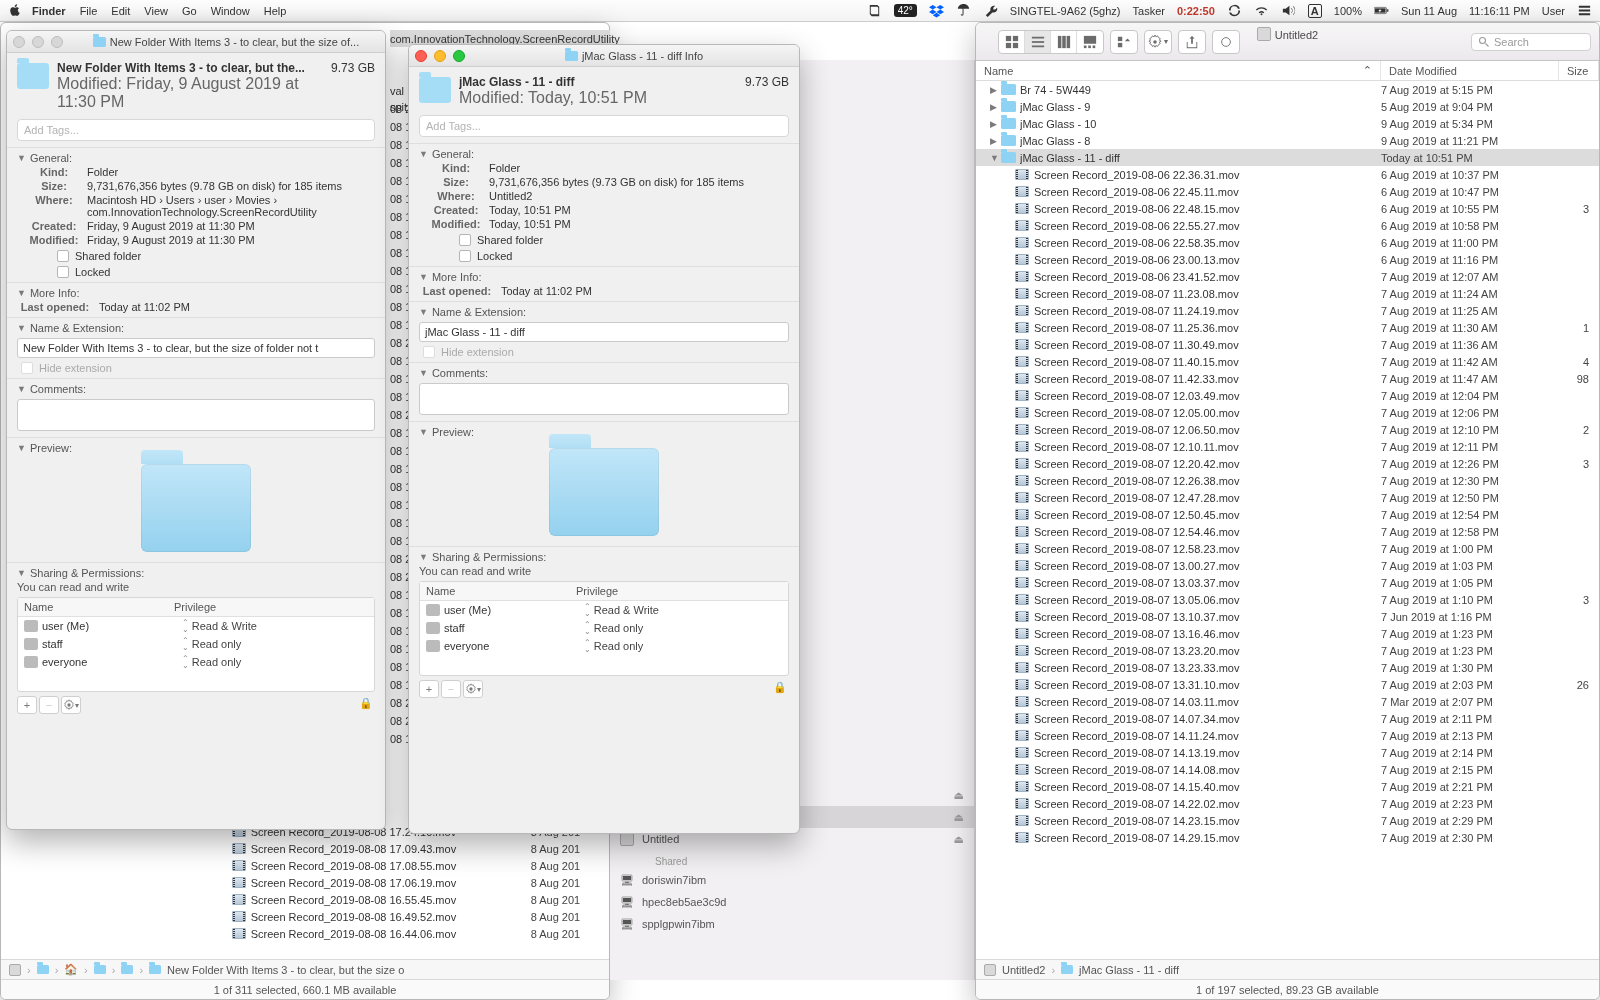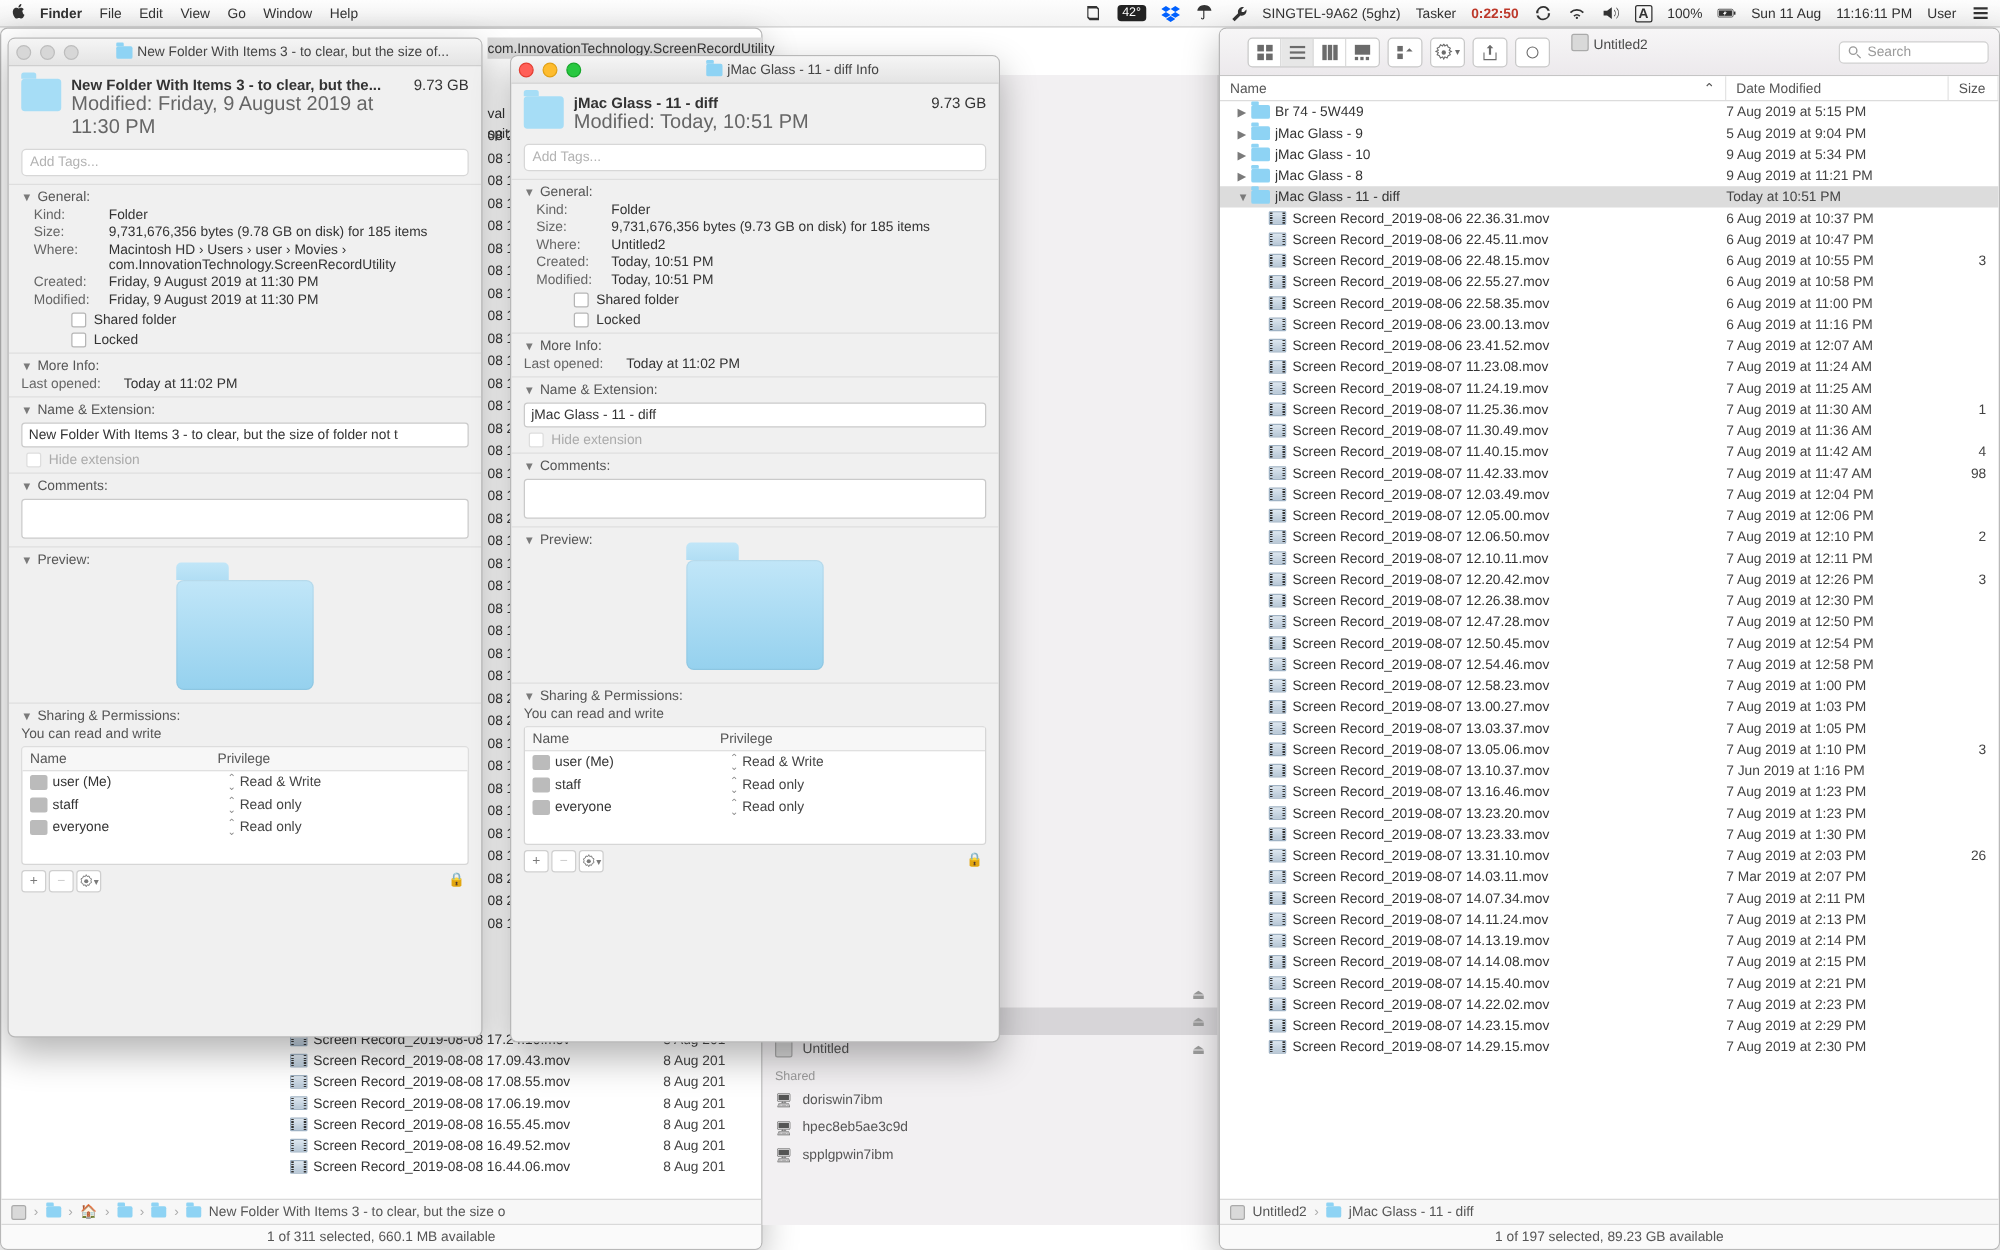--- a/index.html
+++ b/index.html
@@ -62,21 +62,21 @@
 .infowin .hero .bigfolder:before{content:"";position:absolute;top:-5px;left:0;width:12px;height:5px;background:#a6ddf6;border-radius:2px 2px 0 0;}
 .infowin .hero .txt{flex:1;}
 .infowin .hero .t1{font-weight:600;font-size:12px;white-space:nowrap;overflow:hidden;text-overflow:ellipsis;}
 .infowin .hero .t2{font-size:16px;color:#666;}
 .infowin .hero .size{font-size:12px;color:#333;margin-left:auto;white-space:nowrap;}
 .tags{margin:4px 10px 6px;border:1px solid #d7d7d7;border-radius:4px;background:#fff;padding:4px 6px;color:#b3b3b3;font-size:11px;height:22px;}
 .sec{border-top:1px solid #dedede;padding:4px 10px;}
 .sechead{display:flex;align-items:center;gap:4px;color:#555;font-size:11px;cursor:default;}
 .sechead .tw{font-size:9px;color:#7a7a7a;}
 .kv{margin-left:10px;font-size:11px;display:flex;margin-top:2px;}
-.kv .k{color:#666;width:54px;text-align:left;margin-right:6px;}
+.kv .k{color:#666;width:54px;text-align:center;margin-right:6px;font-weight:bold;}
 .kv .v{flex:1;color:#333;}
 .chk{display:flex;align-items:center;gap:6px;margin-left:40px;margin-top:4px;font-size:11px;color:#333;}
 .chk .box{width:12px;height:12px;border:1px solid #b5b5b5;border-radius:2px;background:#fff;}
 .txtin{margin:4px 0 2px;border:1px solid #cacaca;border-radius:3px;background:#fff;padding:3px 5px;font-size:11px;width:100%;height:20px;overflow:hidden;white-space:nowrap;}
 .previewfolder{width:110px;height:88px;background:linear-gradient(#c1e6f8,#95d1ee);border-radius:6px;margin:10px auto 6px;position:relative;box-shadow:inset 0 0 0 1px rgba(0,0,0,.05);}
 .previewfolder:before{content:"";position:absolute;top:-14px;left:0;width:42px;height:14px;background:linear-gradient(#c1e6f8,#b1def4);border-radius:4px 4px 0 0;}
 .permtxt{font-size:11px;color:#555;margin:2px 0 4px;}
 .permtable{border:1px solid #d6d6d6;border-radius:3px;background:#fff;}
 .permtable .ph{display:flex;border-bottom:1px solid #e0e0e0;background:#f7f7f7;}
 .permtable .ph div{padding:3px 6px;font-size:11px;color:#555;}
@@ -90,21 +90,21 @@
 .addrem .lock{margin-left:auto;width:16px;height:16px;color:#caa84d;}
 .addrem svg{width:12px;height:12px;fill:#7a7a7a;}
 
 
 .bgrow{position:absolute;left:0;height:17px;display:flex;align-items:center;font-size:11px;color:#333;}
 
 
 .side{position:absolute;background:#f2f0f2;border-right:1px solid #d6d6d6;}
 .side .srow{height:22px;display:flex;align-items:center;padding:0 10px;gap:8px;color:#555;font-size:12px;}
 .side .srow.sel{background:#d7d5d8;}
-.side .shead{font-size:10px;color:#9a9a9a;padding:6px 10px 2px;text-transform:none;}
+.side .shead{font-size:10px;color:#9a9a9a;padding:6px 10px 2px;text-transform:none;margin-left:35px;}
 .side .eject{margin-left:auto;color:#9a9a9a;}
 </style>
 </head>
 <body>
 
 <div class="menubar">
   <span class="apple"><svg viewBox="0 0 16 16">
         <path d="M11.2 8.5c0-1.6 1.3-2.4 1.4-2.4-0.8-1.1-1.9-1.3-2.3-1.3-1 0-1.9.6-2.4.6s-1.3-.6-2.1-.6c-1.1 0-2.1.6-2.7 1.6-1.2 2-.3 5 0.8 6.6.6.8 1.2 1.7 2.1 1.7.8 0 1.2-.5 2.2-.5s1.3.5 2.2.5c.9 0 1.5-.8 2-1.6.6-.9.9-1.8.9-1.8 0 0-1.8-.7-1.8-2.8zM9.7 3.6c.5-.6.8-1.4.7-2.2-.7 0-1.5.5-2 1-.4.5-.8 1.3-.7 2.1.8.1 1.6-.4 2-.9z"></path>
       </svg></span>
   <span class="app">Finder</span>

